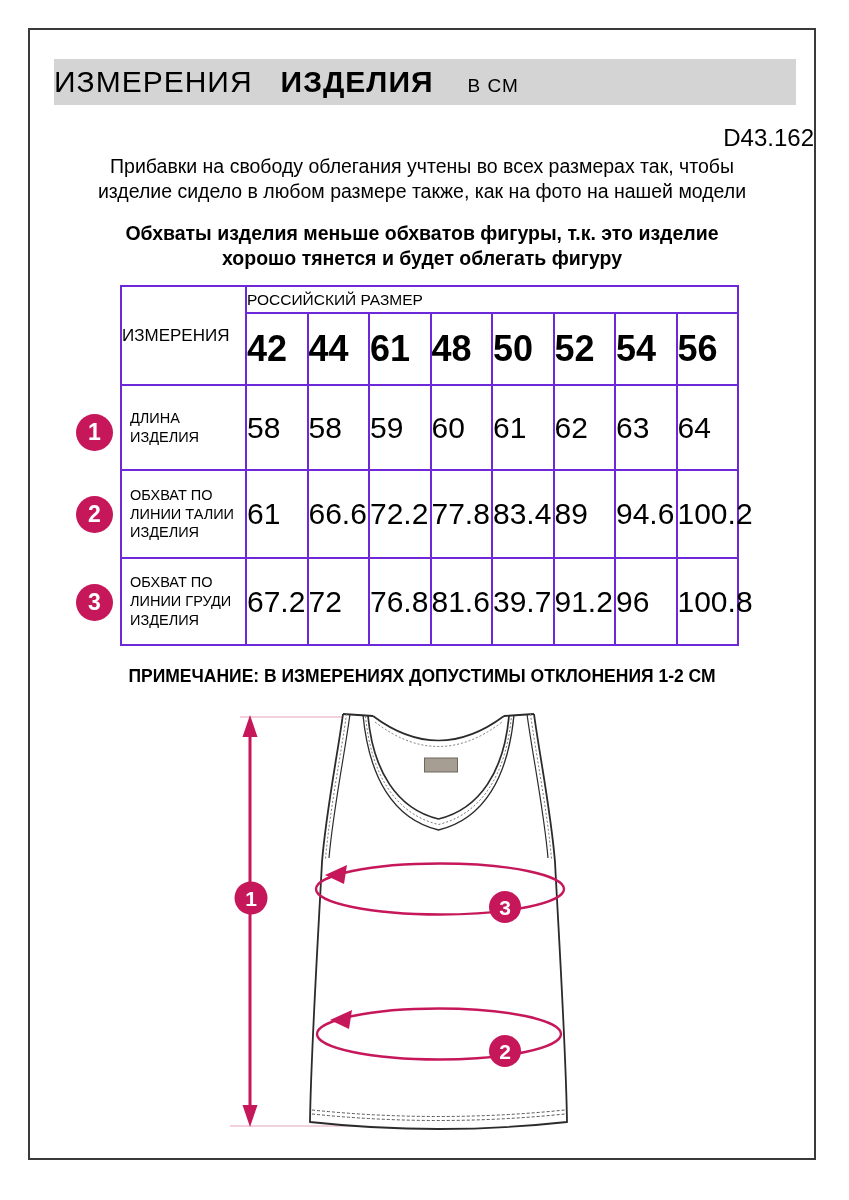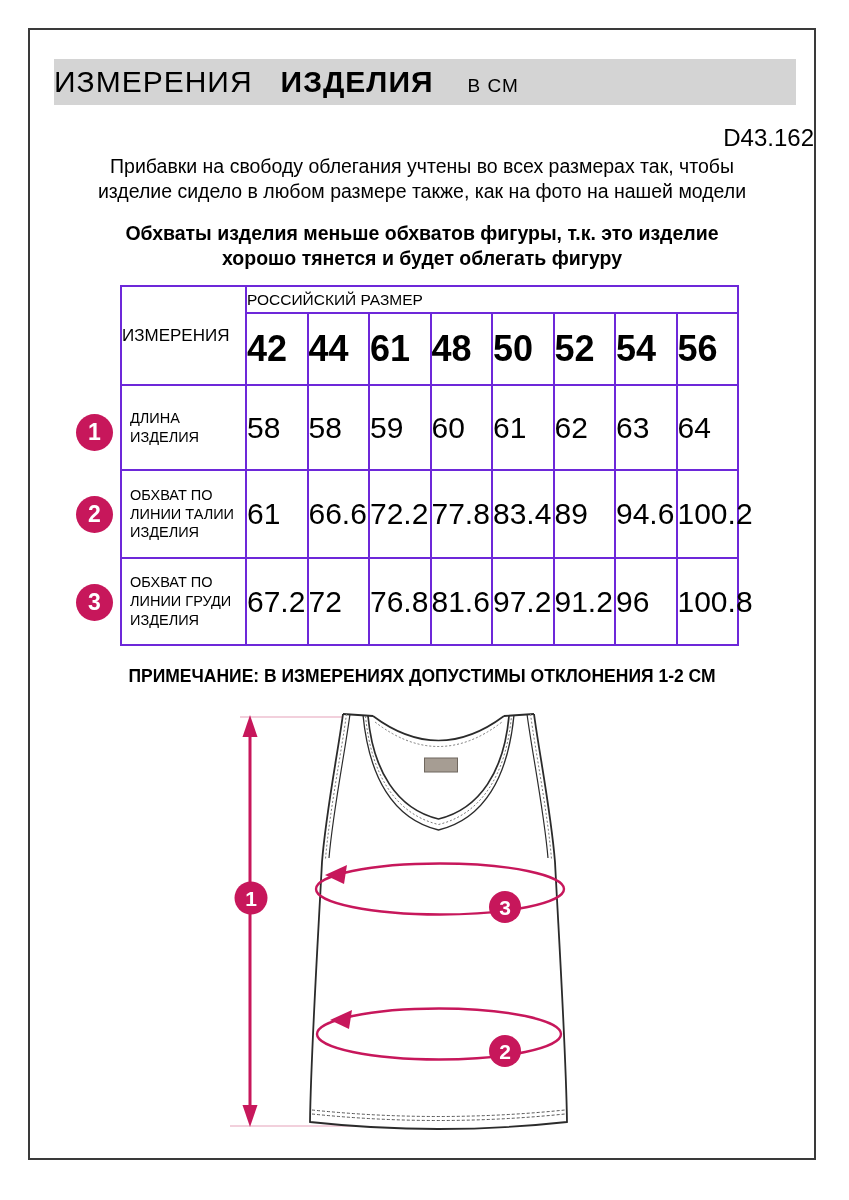--- a/index.html
+++ b/index.html
@@ -167,21 +167,21 @@
       <td class="c-val">89</td>
       <td class="c-val">94.6</td>
       <td class="c-val">100.2</td>
     </tr>
     <tr class="r-data3">
       <td class="c-label">ОБХВАТ ПО ЛИНИИ ГРУДИ ИЗДЕЛИЯ</td>
       <td class="c-val">67.2</td>
       <td class="c-val">72</td>
       <td class="c-val">76.8</td>
       <td class="c-val">81.6</td>
-      <td class="c-val">97.2</td>
+      <td class="c-val">39.7</td>
       <td class="c-val">91.2</td>
       <td class="c-val">96</td>
       <td class="c-val">100.8</td>
     </tr>
   </tbody>
     </table>
 
   <div class="row-badge badge-r1">1</div>
   <div class="row-badge badge-r2">2</div>
   <div class="row-badge badge-r3">3</div>

